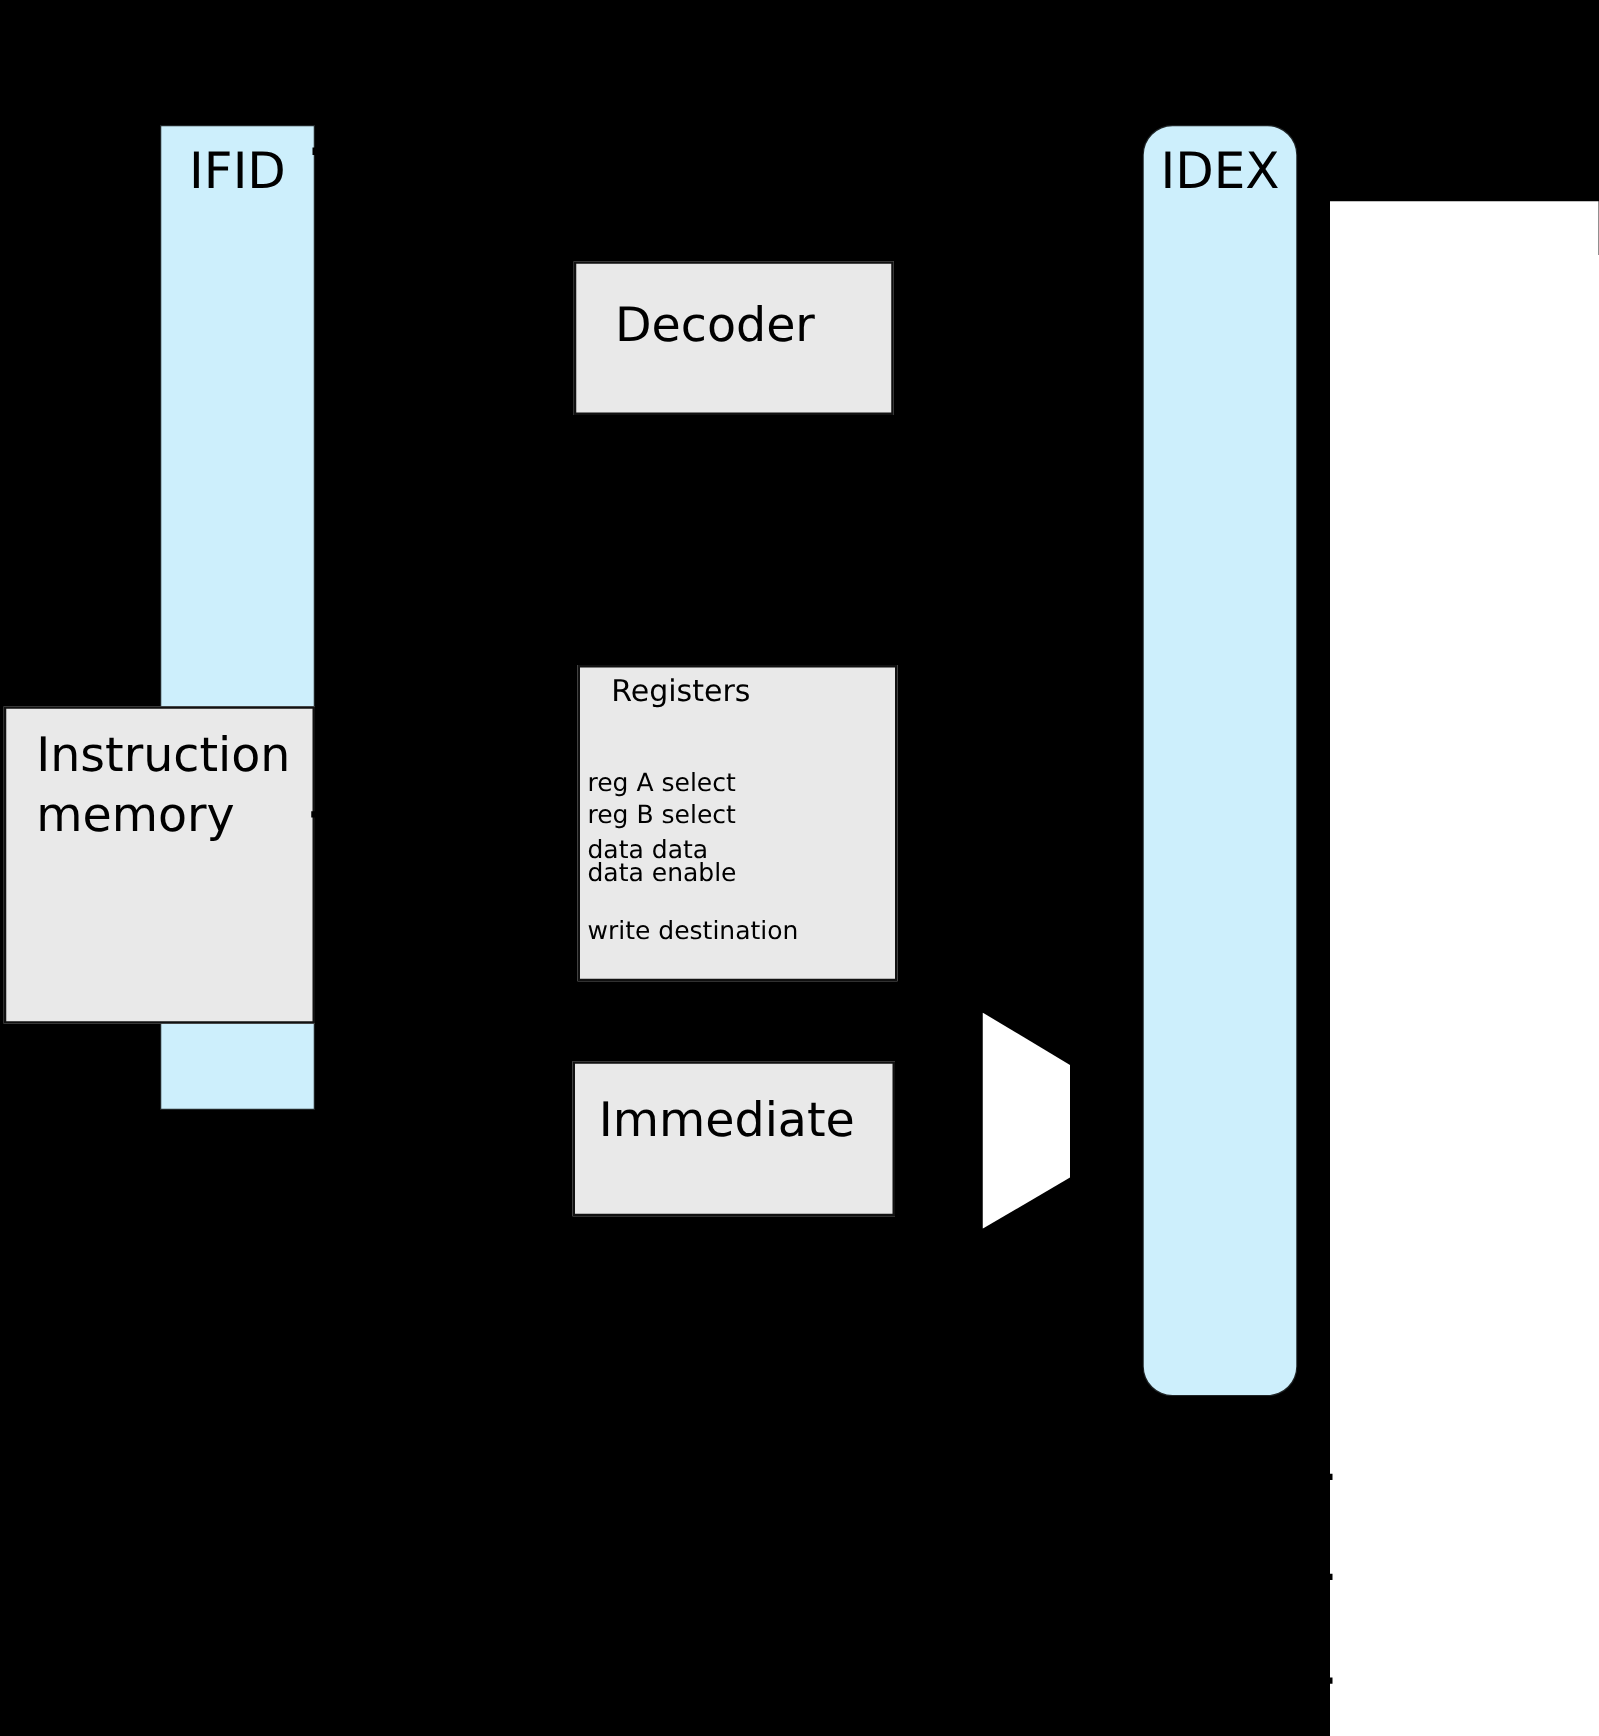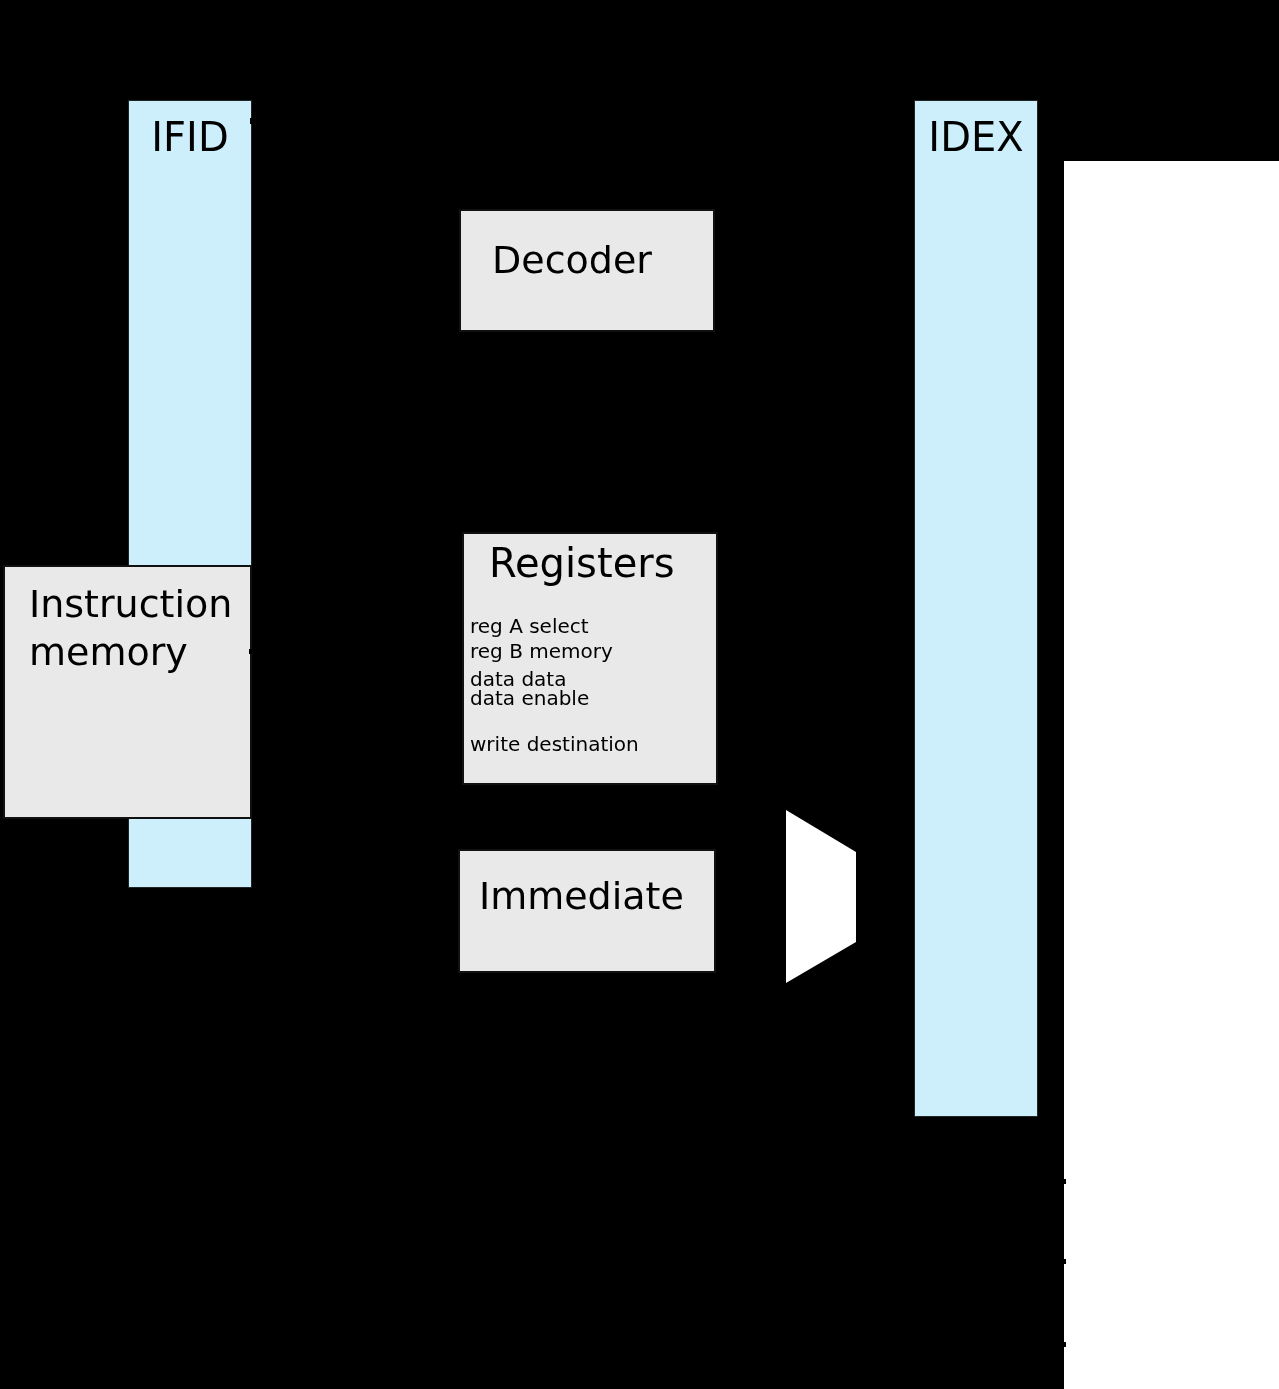--- a/index.html
+++ b/index.html
@@ -15,31 +15,31 @@
   .abs{position:absolute;}
   
   .white-panel{left:1064px;top:161px;width:215px;height:1228px;background:var(--panel-fill);z-index:0;}
   
   .pipebar{
     width:124px;top:100px;height:788px;background:var(--reg-fill);
     border:1px solid rgba(0,0,0,.85);z-index:1;
     text-align:center;font-size:40px;padding-top:13px;
   }
   .pipebar.ifid{left:128px;}
-  .pipebar.idex{left:914px;height:1017px;}
+  .pipebar.idex{left:914px;height:1017px;border-radius:24px;}
   
   .block{
     background:var(--block-fill);border:2px solid #111;z-index:2;
     font-size:38px;line-height:1.26;
   }
   .block.decoder{left:459px;top:209px;width:256px;height:123px;padding:26px 0 12px 31px;}
   .block.imem{left:3px;top:531px;width:249px;height:254px;padding:14px 10px 0 24px;margin-top:34px;}
   .block.registers{left:462px;top:532px;width:256px;height:253px;}
   .block.immediate{left:458px;top:849px;width:258px;height:124px;padding:22px 0 0 19px;}
-  .registers .title{position:absolute;left:25px;top:4px;font-size:40px;}
+  .registers .title{position:absolute;left:25px;top:4px;font-size:24px;}
   .port{position:absolute;left:6px;font-size:20px;line-height:21px;white-space:nowrap;}
   .port.p0{top:82px;} .port.p1{top:107px;} .port.p2{top:135px;}
   .port.p3{top:154px;} .port.p4{top:200px;}
   
   .mux{left:786px;top:810px;width:70px;height:173px;z-index:2;}
   
   .stub{background:var(--line);z-index:3;}
   .stub.panel-a{left:1056px;top:1179px;width:10px;height:5px;}
   .stub.panel-b{left:1056px;top:1259px;width:10px;height:5px;}
   .stub.panel-c{left:1056px;top:1342px;width:10px;height:5px;}
@@ -63,21 +63,21 @@
   <span>Instruction memory</span>
 </div>
 
 <div class="abs block decoder">
   <span>Decoder</span>
 </div>
 
 <div class="abs block registers">
   <div class="title">Registers</div>
   <div class="port p0">reg A select</div>
-  <div class="port p1">reg B memory</div>
+  <div class="port p1">reg B select</div>
   <div class="port p2">data data</div>
   <div class="port p3">data enable</div>
   <div class="port p4">write destination</div>
 </div>
 
 <div class="abs block immediate">
   <span>Immediate</span>
 </div>
 
 <svg class="abs mux" viewBox="0 0 70 173" width="70" height="173" aria-hidden="true">

